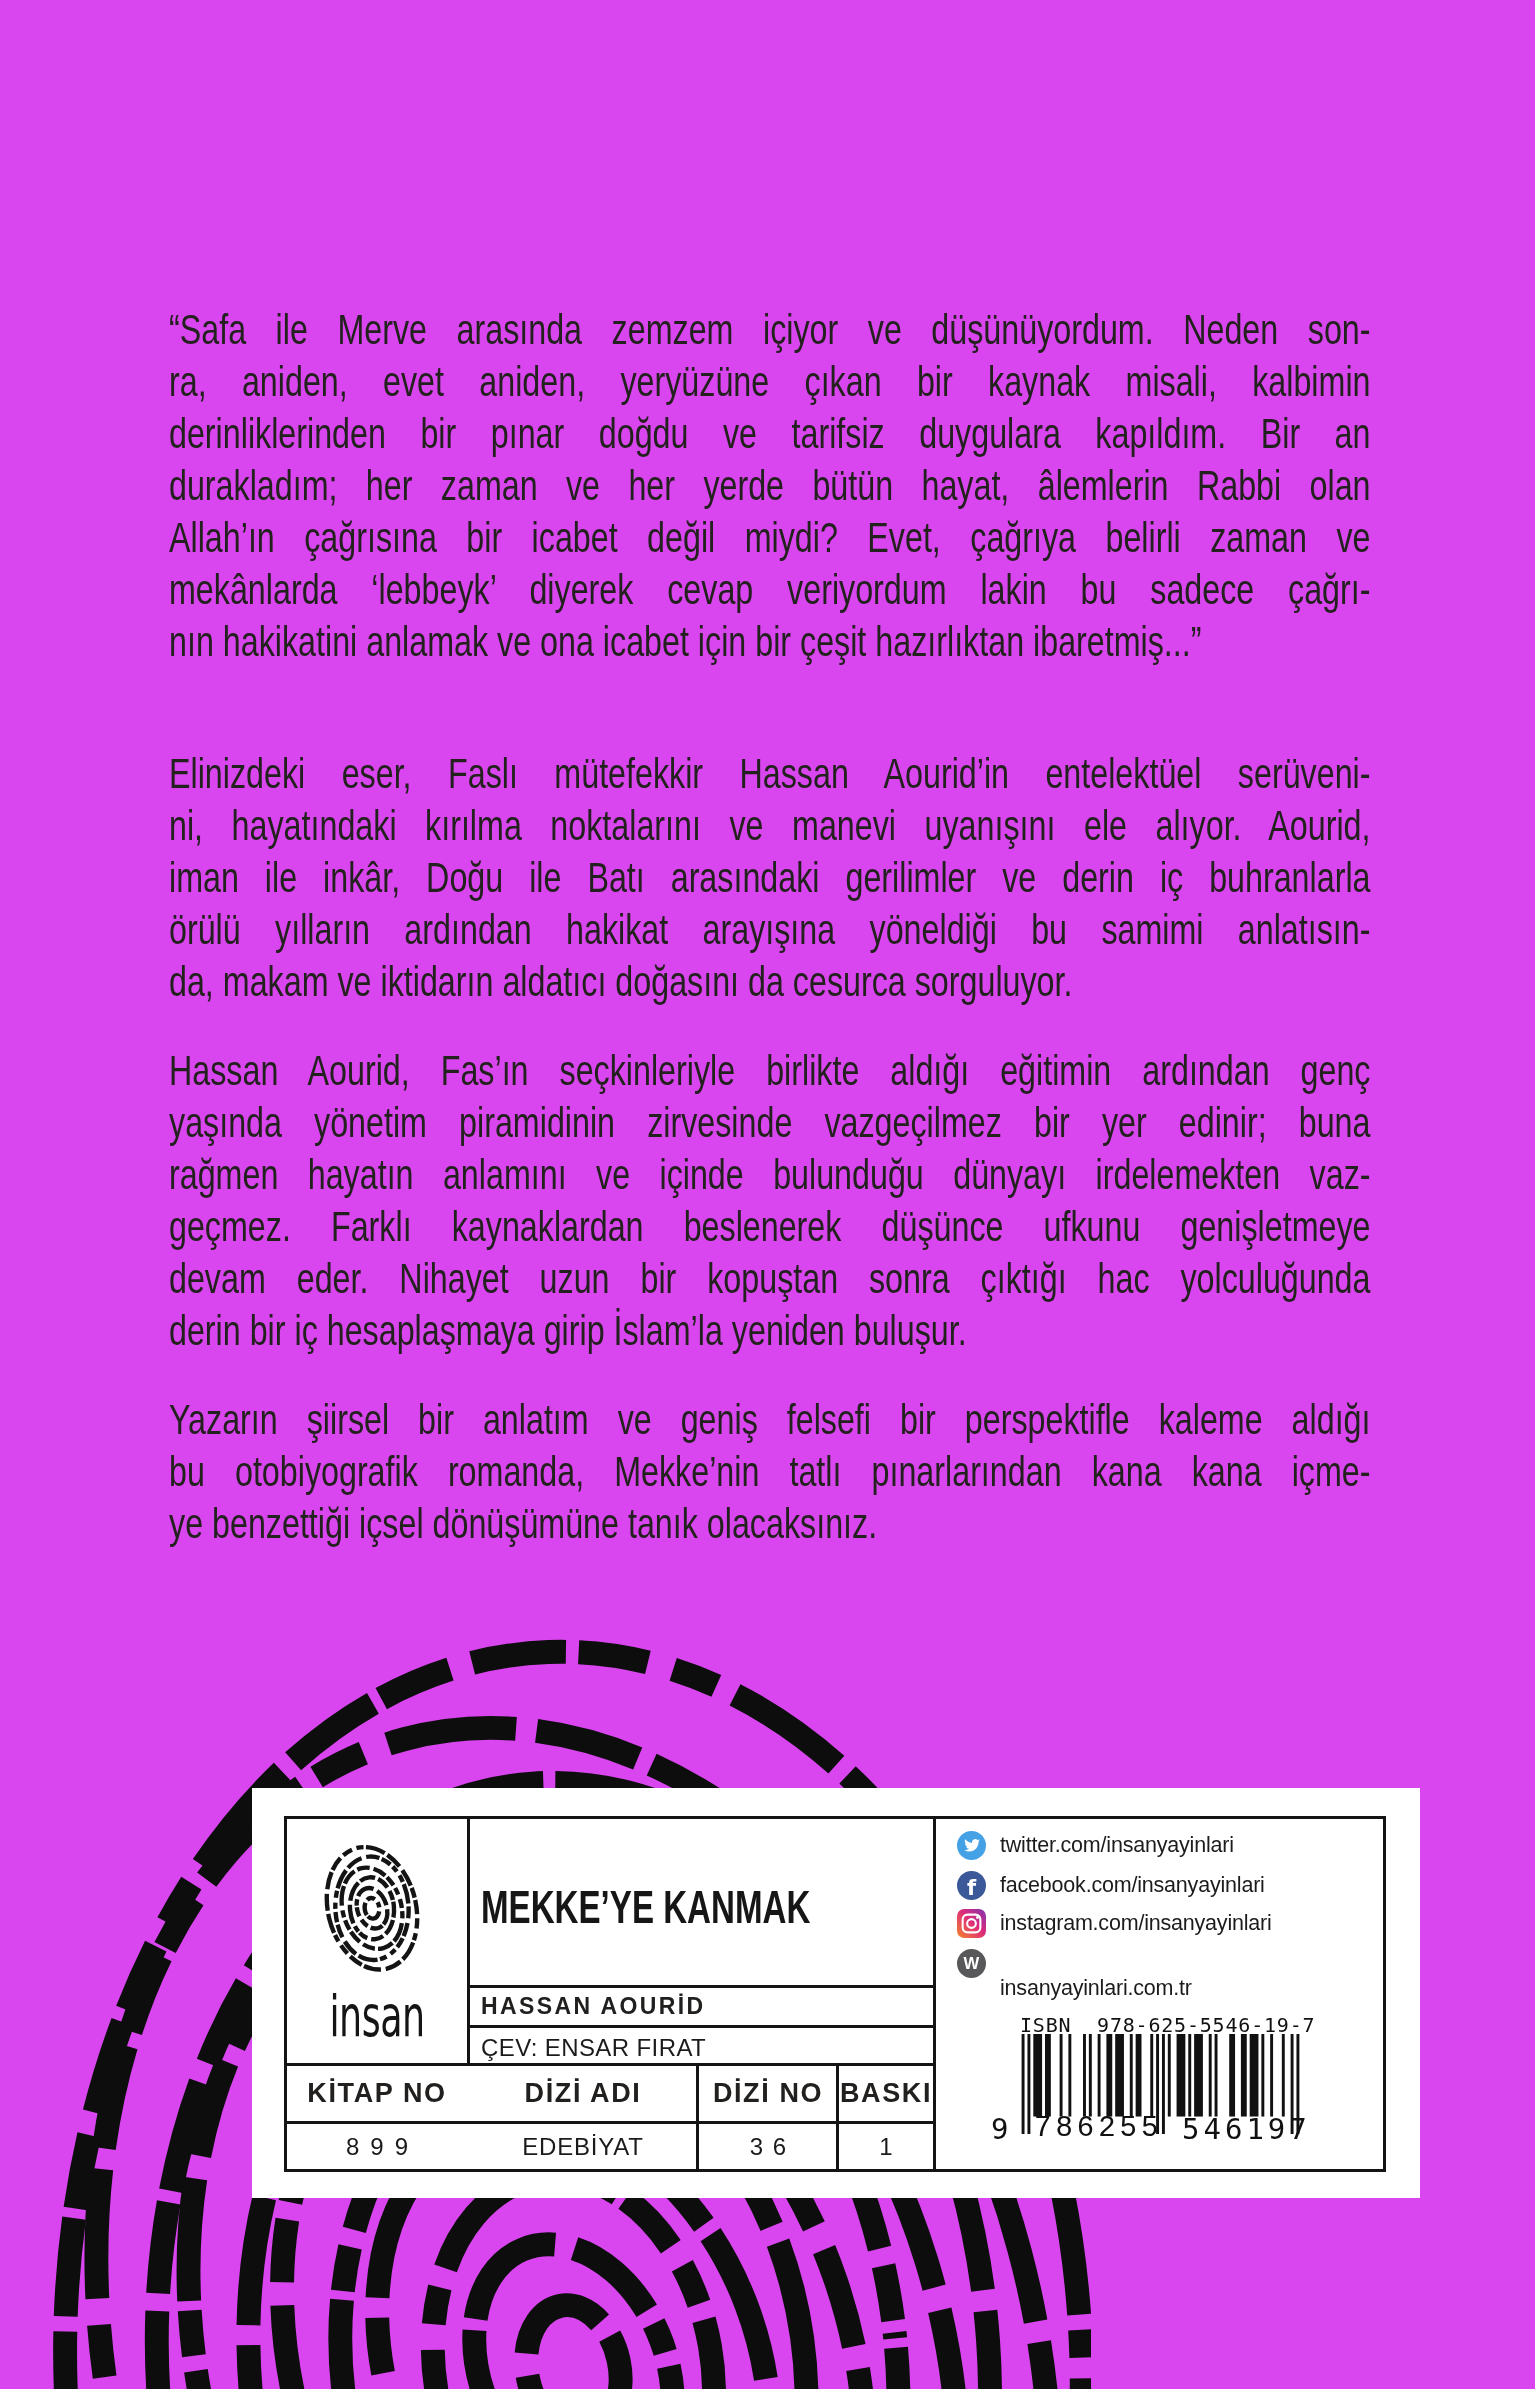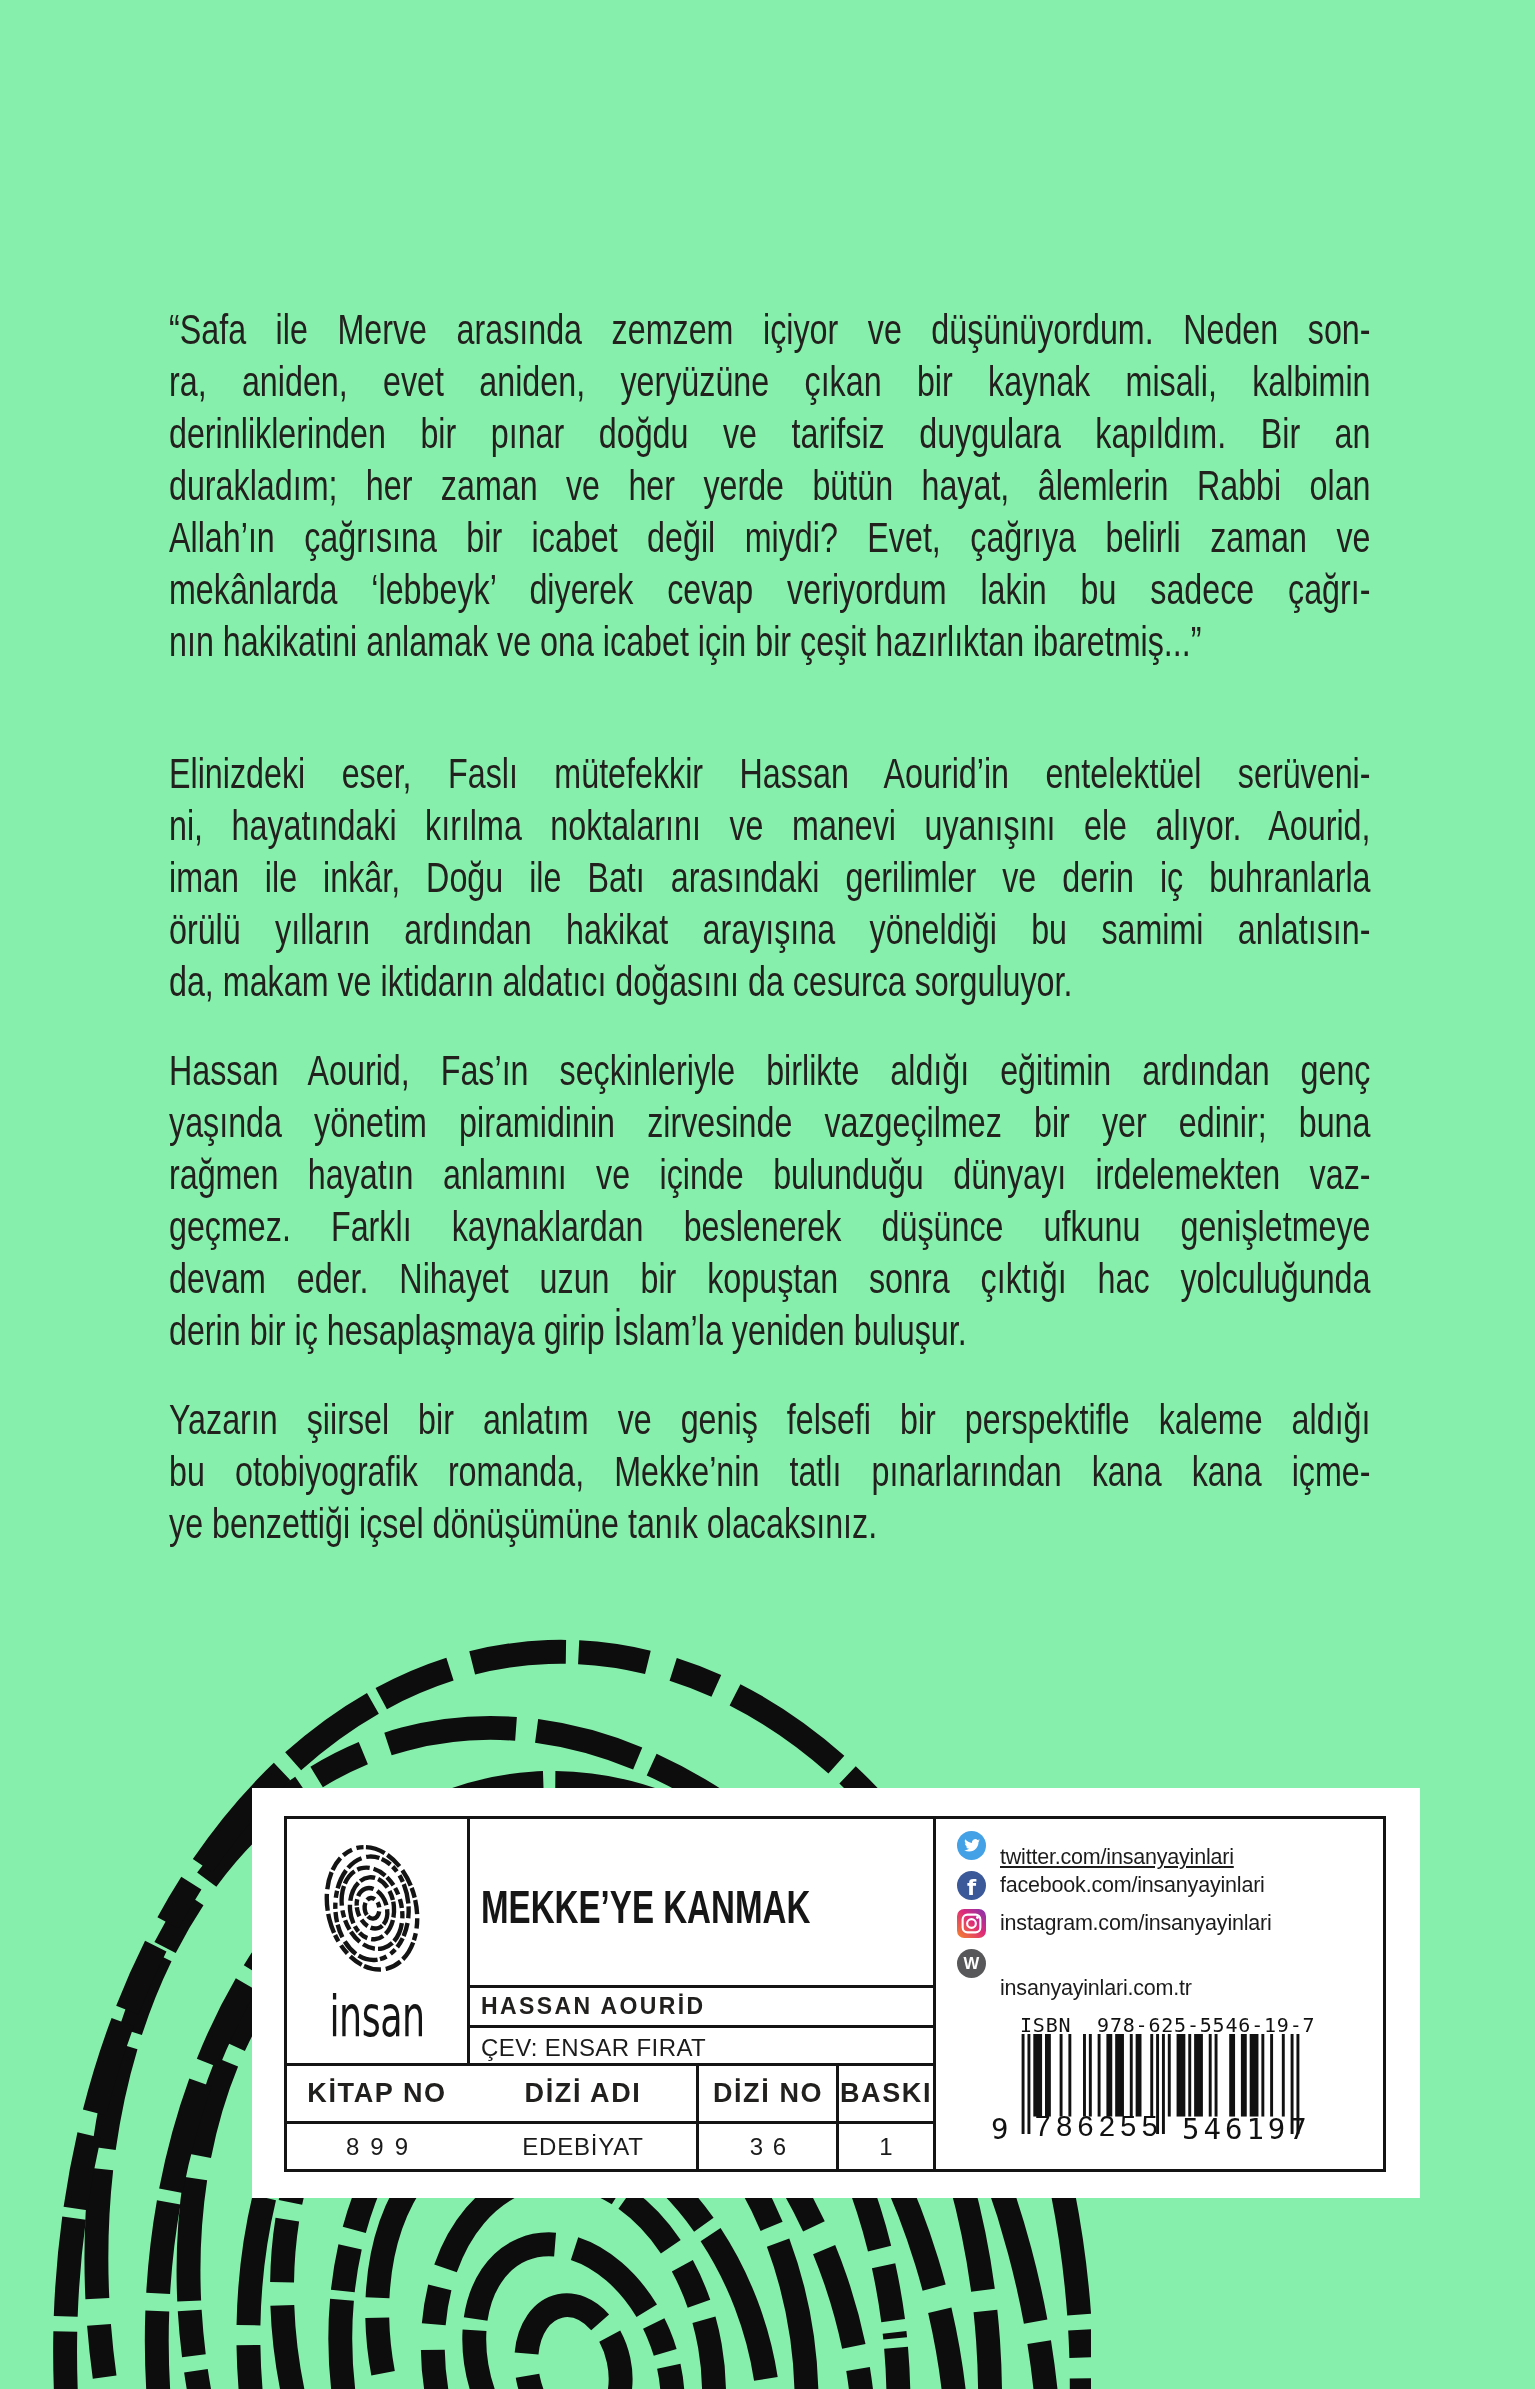--- a/index.html
+++ b/index.html
@@ -1,16 +1,16 @@
 <!DOCTYPE html>
 <html style="font-size:12.7px"><head>
 <meta charset="utf-8">
 <style>
   html,body{margin:0;padding:0;background:#e4ded2;}
-  .page{position:relative;width:1536px;height:2389px;background:#86efac;overflow:hidden;
+  .page{position:relative;width:1536px;height:2389px;background:#d946ef;overflow:hidden;
         font-family:"Liberation Sans",sans-serif;color:#22201e;}
   
   .textblock{position:absolute;left:169px;top:303px;}
   .para{width:1602px;transform:scaleX(0.75);transform-origin:0 0;
         font-size:43px;line-height:52px;color:#23211e;}
   .para .ln{text-align:justify;text-align-last:justify;height:52px;white-space:nowrap;}
   .para .ln.last{text-align-last:left;}
   .gap-big{margin-bottom:80px;}
   .gap{margin-bottom:37px;}
   
@@ -133,21 +133,21 @@
       <div class="val" style="left:0;width:180px;letter-spacing:11px;padding-left:11px;box-sizing:border-box;">899</div>
       <div class="val" style="left:183px;width:226px;letter-spacing:0.8px;">EDEBİYAT</div>
       <div class="val" style="left:413px;width:136px;letter-spacing:9.6px;padding-left:9.6px;box-sizing:border-box;">36</div>
       <div class="val" style="left:552px;width:94px;">1</div>
 
       <div class="soc-icon" style="top:12px;background:#45a1e6;">
         <svg width="17.5" height="17.5" viewBox="0 0 24 24">
             <path fill="#fff" d="M23.44 4.83c-.8.37-1.66.62-2.56.73a4.47 4.47 0 0 0 1.96-2.47 8.94 8.94 0 0 1-2.83 1.08 4.46 4.46 0 0 0-7.6 4.07A12.66 12.66 0 0 1 3.2 3.16a4.46 4.46 0 0 0 1.38 5.95c-.73-.02-1.42-.22-2.02-.56v.06c0 2.16 1.54 3.96 3.58 4.37-.37.1-.77.16-1.17.16-.29 0-.57-.03-.84-.08a4.46 4.46 0 0 0 4.17 3.1 8.95 8.95 0 0 1-5.54 1.91c-.36 0-.71-.02-1.06-.06a12.63 12.63 0 0 0 6.84 2c8.2 0 12.69-6.8 12.69-12.69l-.01-.58a9.1 9.1 0 0 0 2.22-2.31z"></path>
           </svg>
       </div>
-      <div class="soc-text" style="top:24px;text-decoration:underline;">twitter.com/insanyayinlari</div>
+      <div class="soc-text" style="top:12px;">twitter.com/insanyayinlari</div>
 
       <div class="soc-icon" style="top:52px;background:#3b5998;">
         <span style="color:#fff;font-weight:bold;font-size:21px;font-family:'DejaVu Sans',sans-serif;margin-top:4.8px;">f</span>
       </div>
       <div class="soc-text" style="top:52px;">facebook.com/insanyayinlari</div>
 
       <div class="soc-icon square" style="top:90px;background:linear-gradient(45deg,#f58529 0%,#dd2a7b 55%,#8134af 100%);">
         <svg width="29" height="29" viewBox="0 0 36 36">
           <rect x="7" y="7" width="22" height="22" rx="6" fill="none" stroke="#fff" stroke-width="2.6"></rect>
           <circle cx="18" cy="18" r="5.4" fill="none" stroke="#fff" stroke-width="2.6"></circle>

